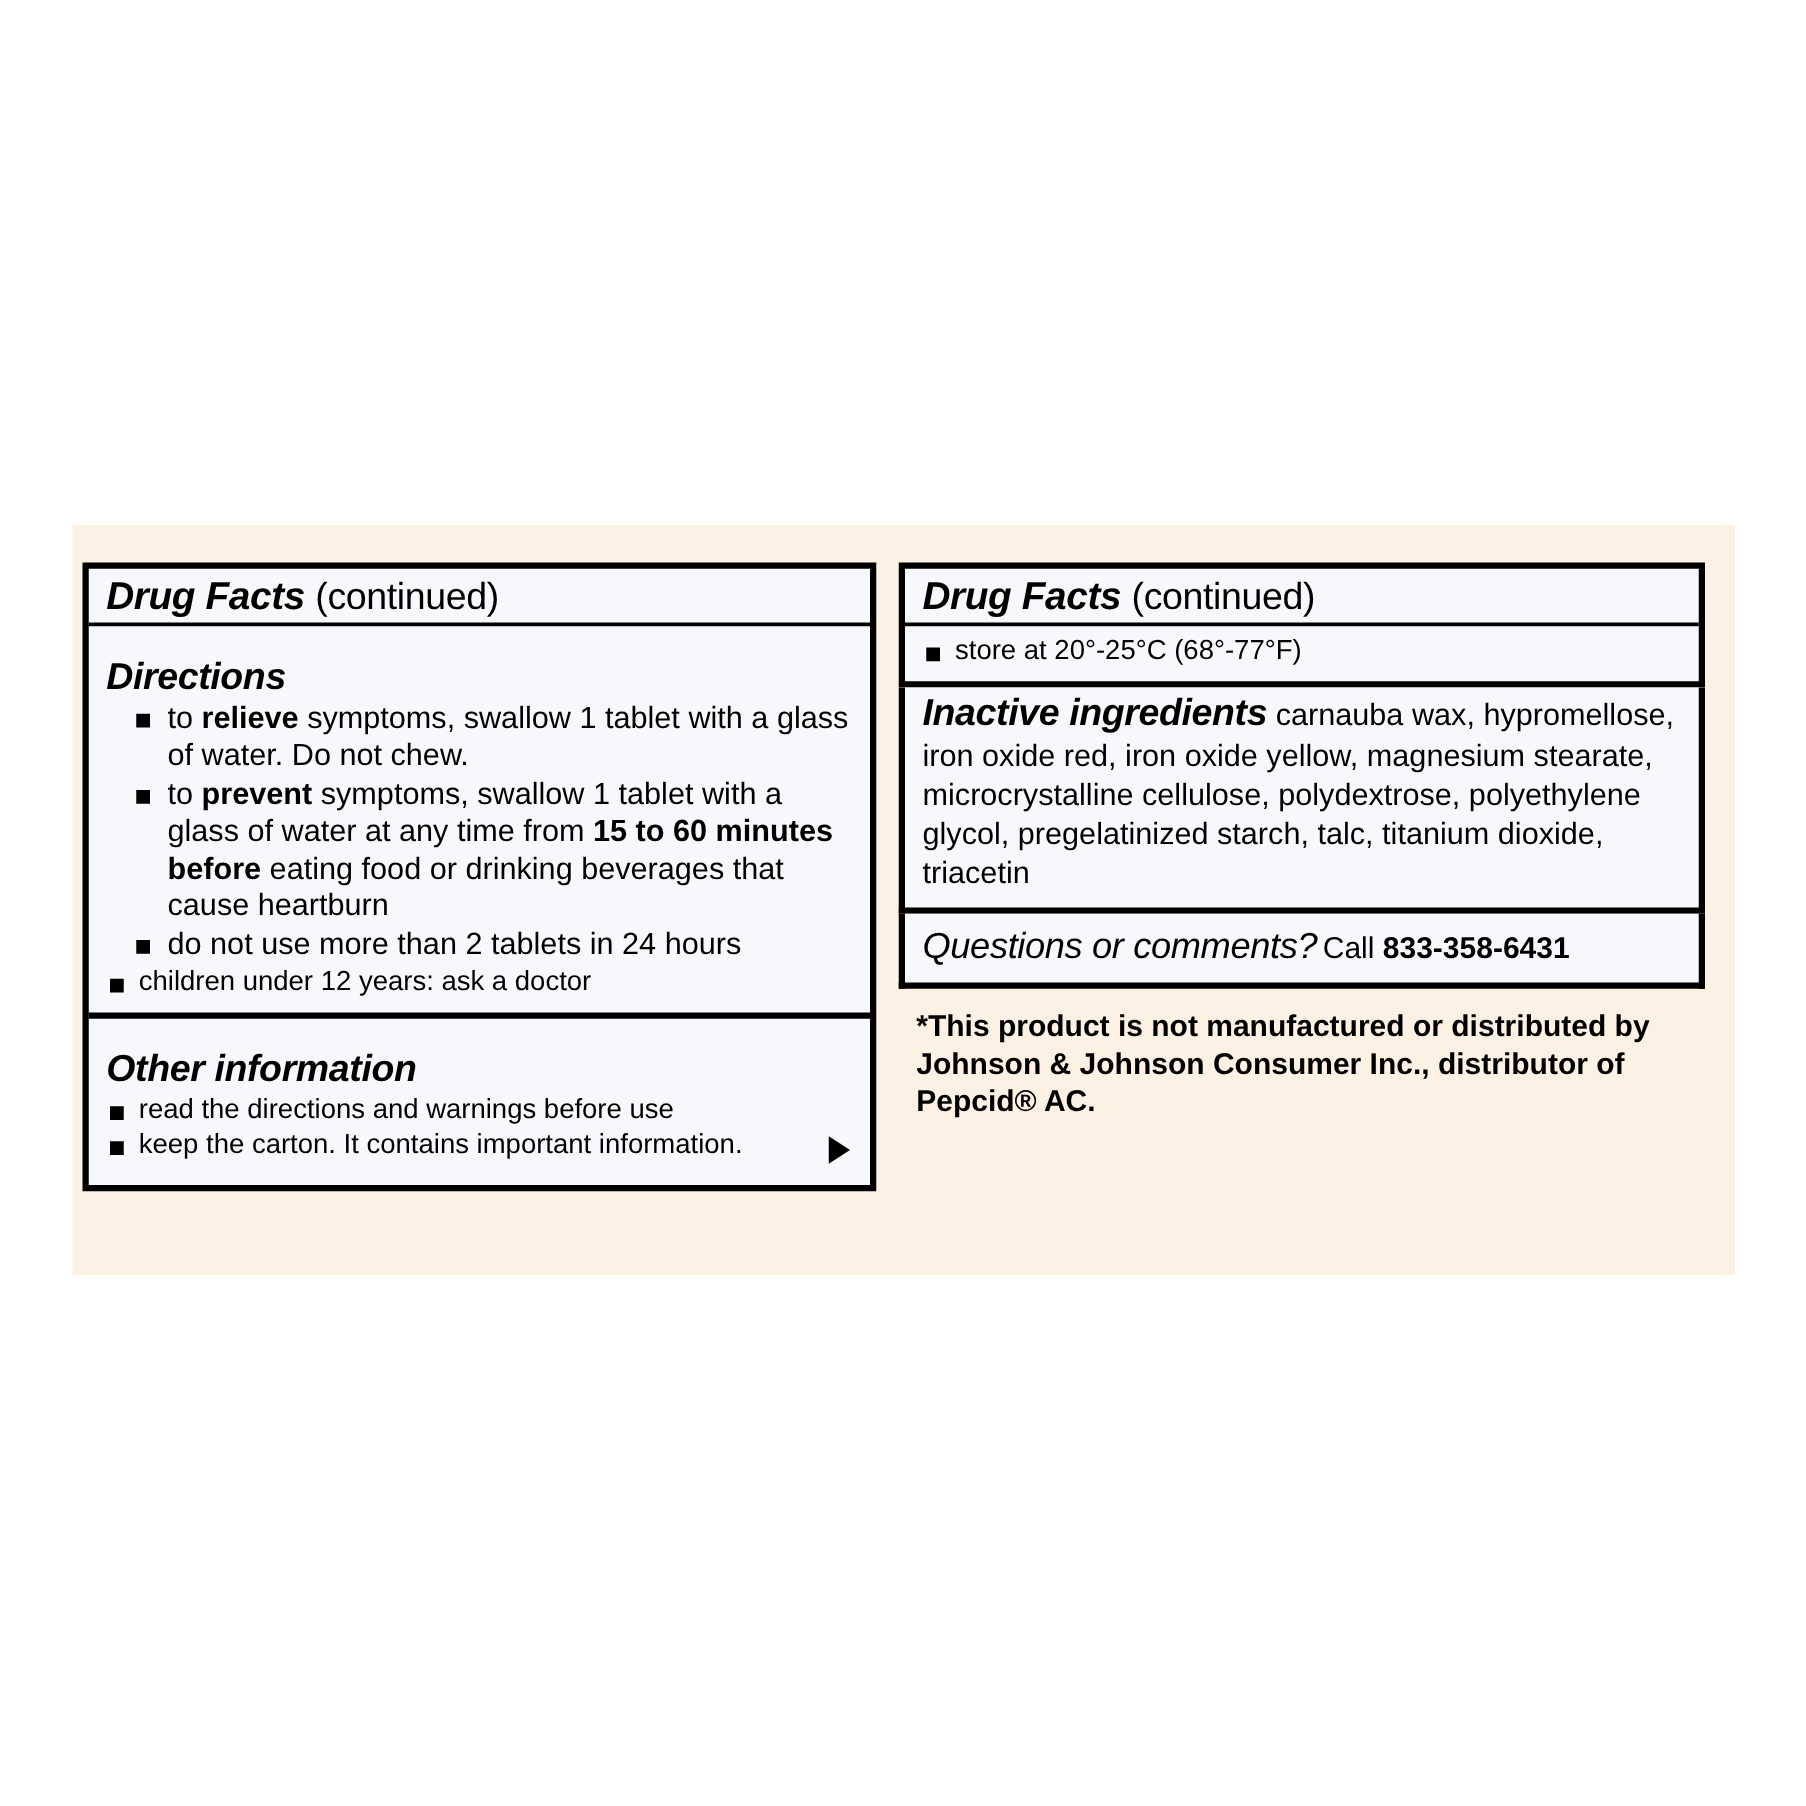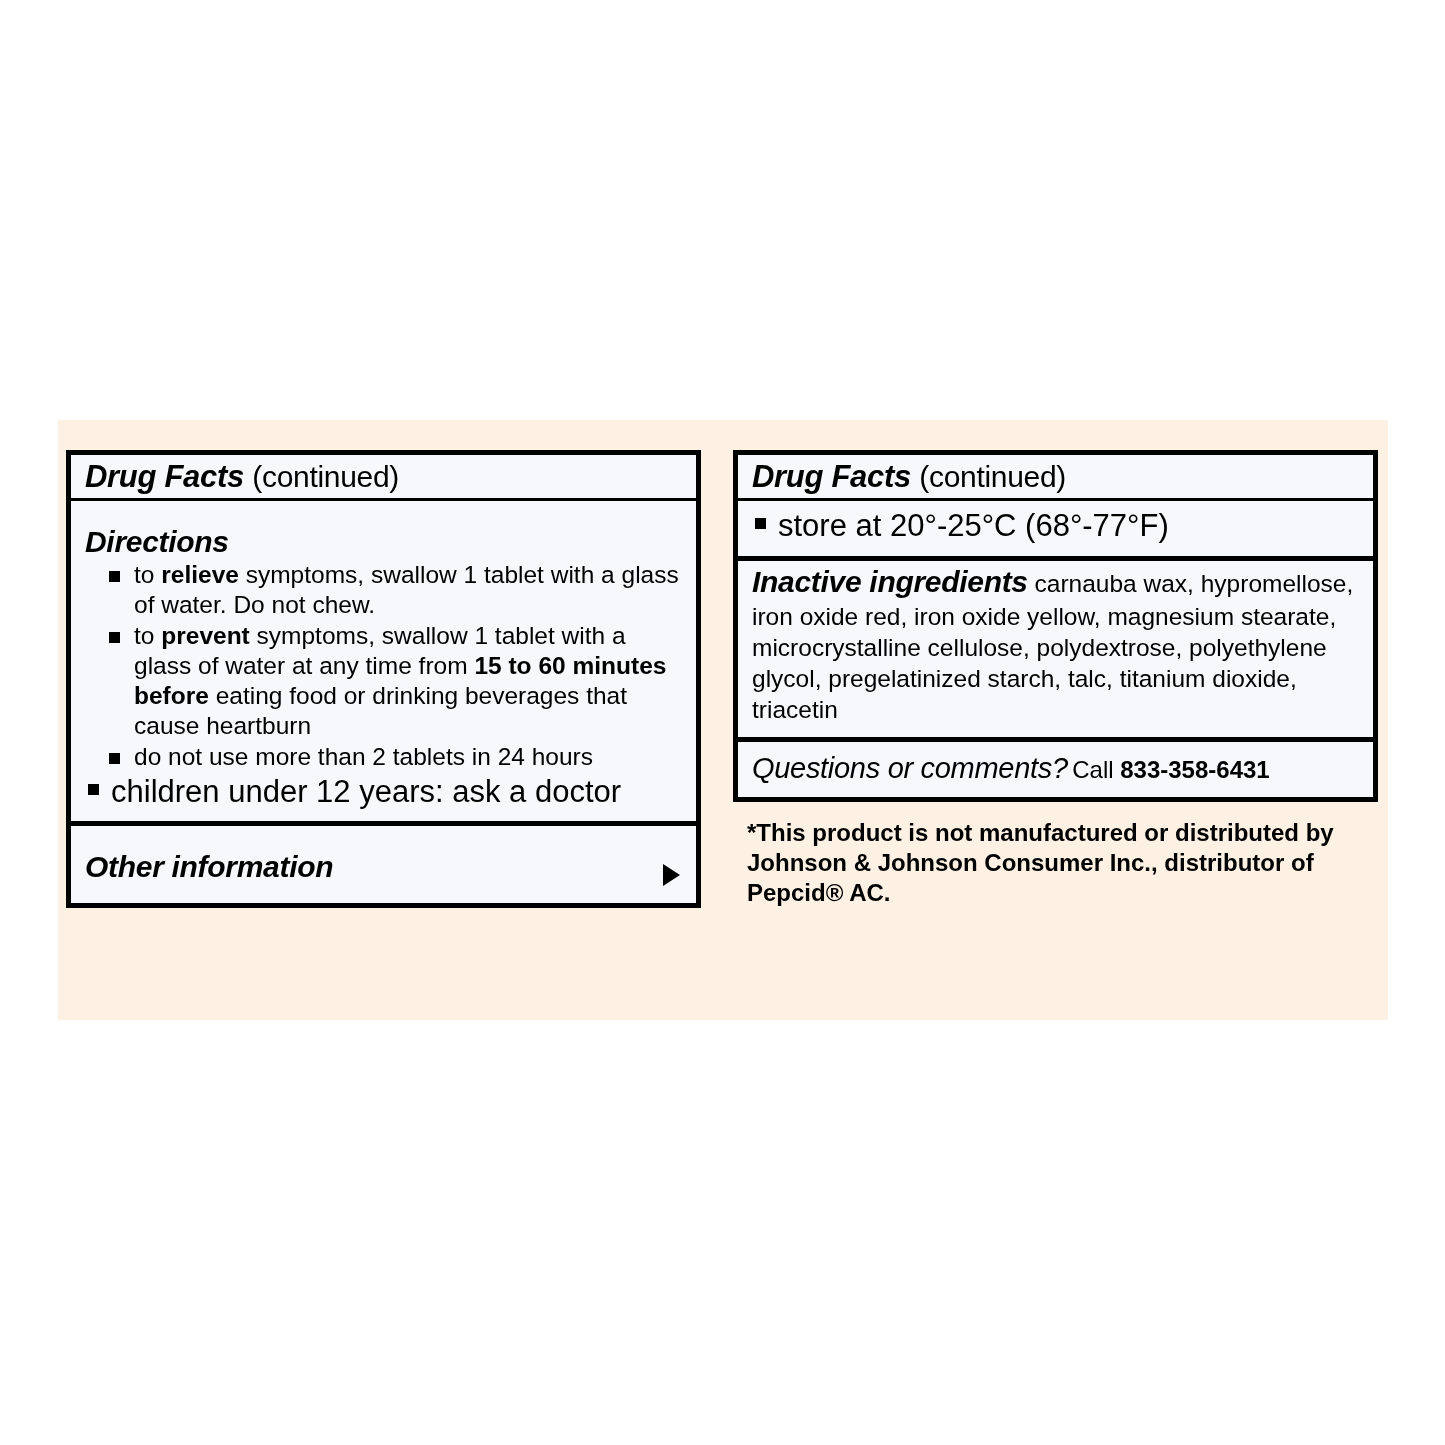--- a/index.html
+++ b/index.html
@@ -23,22 +23,22 @@
     height: 600px;
     background: #fdf1e3;
   }
 
   .panels {
     position: absolute;
     left: 8px;
     top: 30px;
     width: 1314px;
     display: flex;
-    gap: 32px;
-    align-items: flex-end;
+    gap: 18px;
+    align-items: flex-start;
   }
 
   .panel-left {
     width: 635px;
     background: #f6f8fb;
     border: 5px solid #000;
     box-sizing: border-box;
   }
 
   .panel-right-wrap {
@@ -87,21 +87,21 @@
   }
 
   ul.bullets {
     list-style: none;
     margin: 0;
     padding: 0;
   }
   ul.bullets > li {
     position: relative;
     padding-left: 26px;
-    font-size: 31px;
+    font-size: 22px;
     line-height: 1.22;
     margin-bottom: 1px;
   }
   ul.bullets > li::before {
     content: "";
     position: absolute;
     left: 3px;
     top: 11px;
     width: 11px;
     height: 11px;
@@ -206,20 +206,28 @@
             <li>
               <span>children under 12 years: ask a doctor</span>
             </li>
           </ul>
         </div>
 
         <div class="heavy-rule"></div>
 
         <div class="pad" style="padding-bottom:18px;">
           <div class="section-head">Other information</div>
+          <ul class="bullets">
+            <li>
+              <span>read the directions and warnings before use</span>
+            </li>
+            <li>
+              <span>keep the carton. It contains important information.</span>
+            </li>
+          </ul>
         </div>
 
         <div class="arrow"></div>
       </div>
     </div>
 
     <div class="panel-right-wrap">
 
       <div class="box">
         <div class="df-title">

